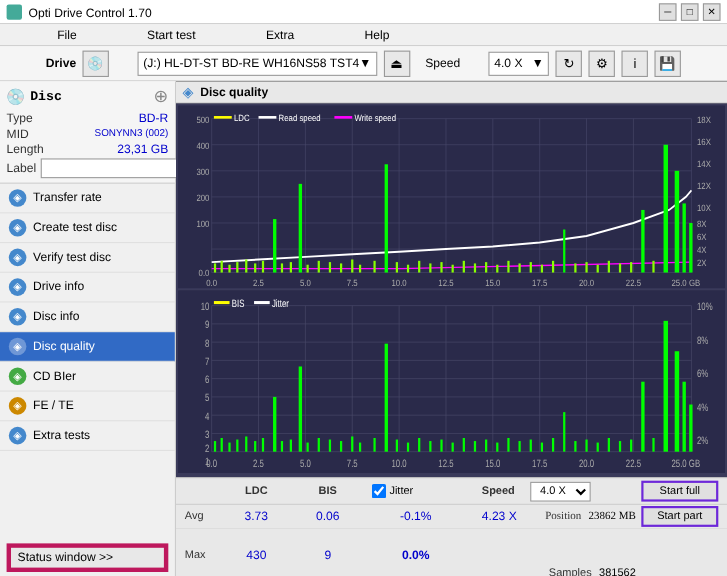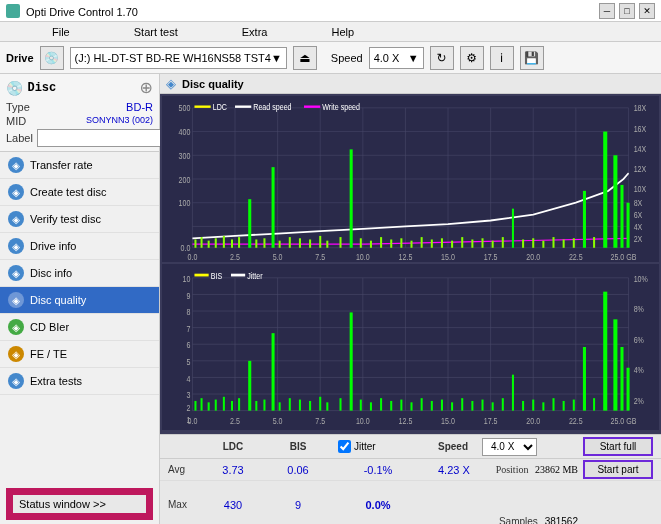--- a/index.html
+++ b/index.html
@@ -50,30 +50,32 @@
 
     
     .drive-toolbar {
       background: #f5f5f5;
       height: 32px;
       display: flex;
       align-items: center;
       padding: 0 6px;
       gap: 6px;
       border-bottom: 1px solid #ccc;
+      justify-content: center;
     }
     .drive-label { font-weight: bold; font-size: 11px; }
     .drive-select {
       display: flex; align-items: center;
       background: white;
       border: 1px solid #999;
       height: 22px;
       padding: 0 4px;
       font-size: 11px;
       min-width: 200px;
+      margin-left: 20px;
     }
     .toolbar-btn {
       width: 24px; height: 24px;
       background: #e8e8e8;
       border: 1px solid #999;
       display: flex; align-items: center; justify-content: center;
       cursor: pointer; font-size: 12px;
     }
     .speed-label { font-size: 11px; margin-left: 8px; }
 
@@ -143,21 +145,21 @@
     }
     .nav-item.active .nav-icon { background: rgba(255,255,255,0.3); }
     .nav-icon-blue { background: #4488cc; color: white; }
     .nav-icon-green { background: #44aa44; color: white; }
     .nav-icon-orange { background: #cc8800; color: white; }
 
     .status-window-btn {
       margin: 4px 6px;
       padding: 3px 6px;
       background: #e8e8e8;
-      border: 7px solid #be185d;
+      border: 4px solid #be185d;
       font-size: 11px;
       cursor: pointer;
       display: flex;
       align-items: center;
       gap: 4px;
     }
 
     
     .content-area {
       flex: 1;
@@ -281,20 +283,24 @@
         <span class="disc-label">Disc</span>
         <span style="margin-left:auto; font-size:16px; color:#888">⊕</span>
       </div>
       <div class="disc-row">
         <span class="disc-row-label">Type</span>
         <span class="disc-row-value">BD-R</span>
       </div>
       <div class="disc-row">
         <span class="disc-row-label">MID</span>
         <span class="disc-row-value" style="font-size:9px">SONYNN3 (002)</span>
+      </div>
+      <div class="disc-row">
+        <span class="disc-row-label">Length</span>
+        <span class="disc-row-value">23,31 GB</span>
       </div>
       <div class="label-row">
         <span class="disc-row-label">Label</span>
         <input class="label-input" type="text" style="">
         <span style="font-size:14px; cursor:pointer">🔍</span>
       </div>
     </div>
 
     <div class="nav-items">
       <div class="nav-item">

